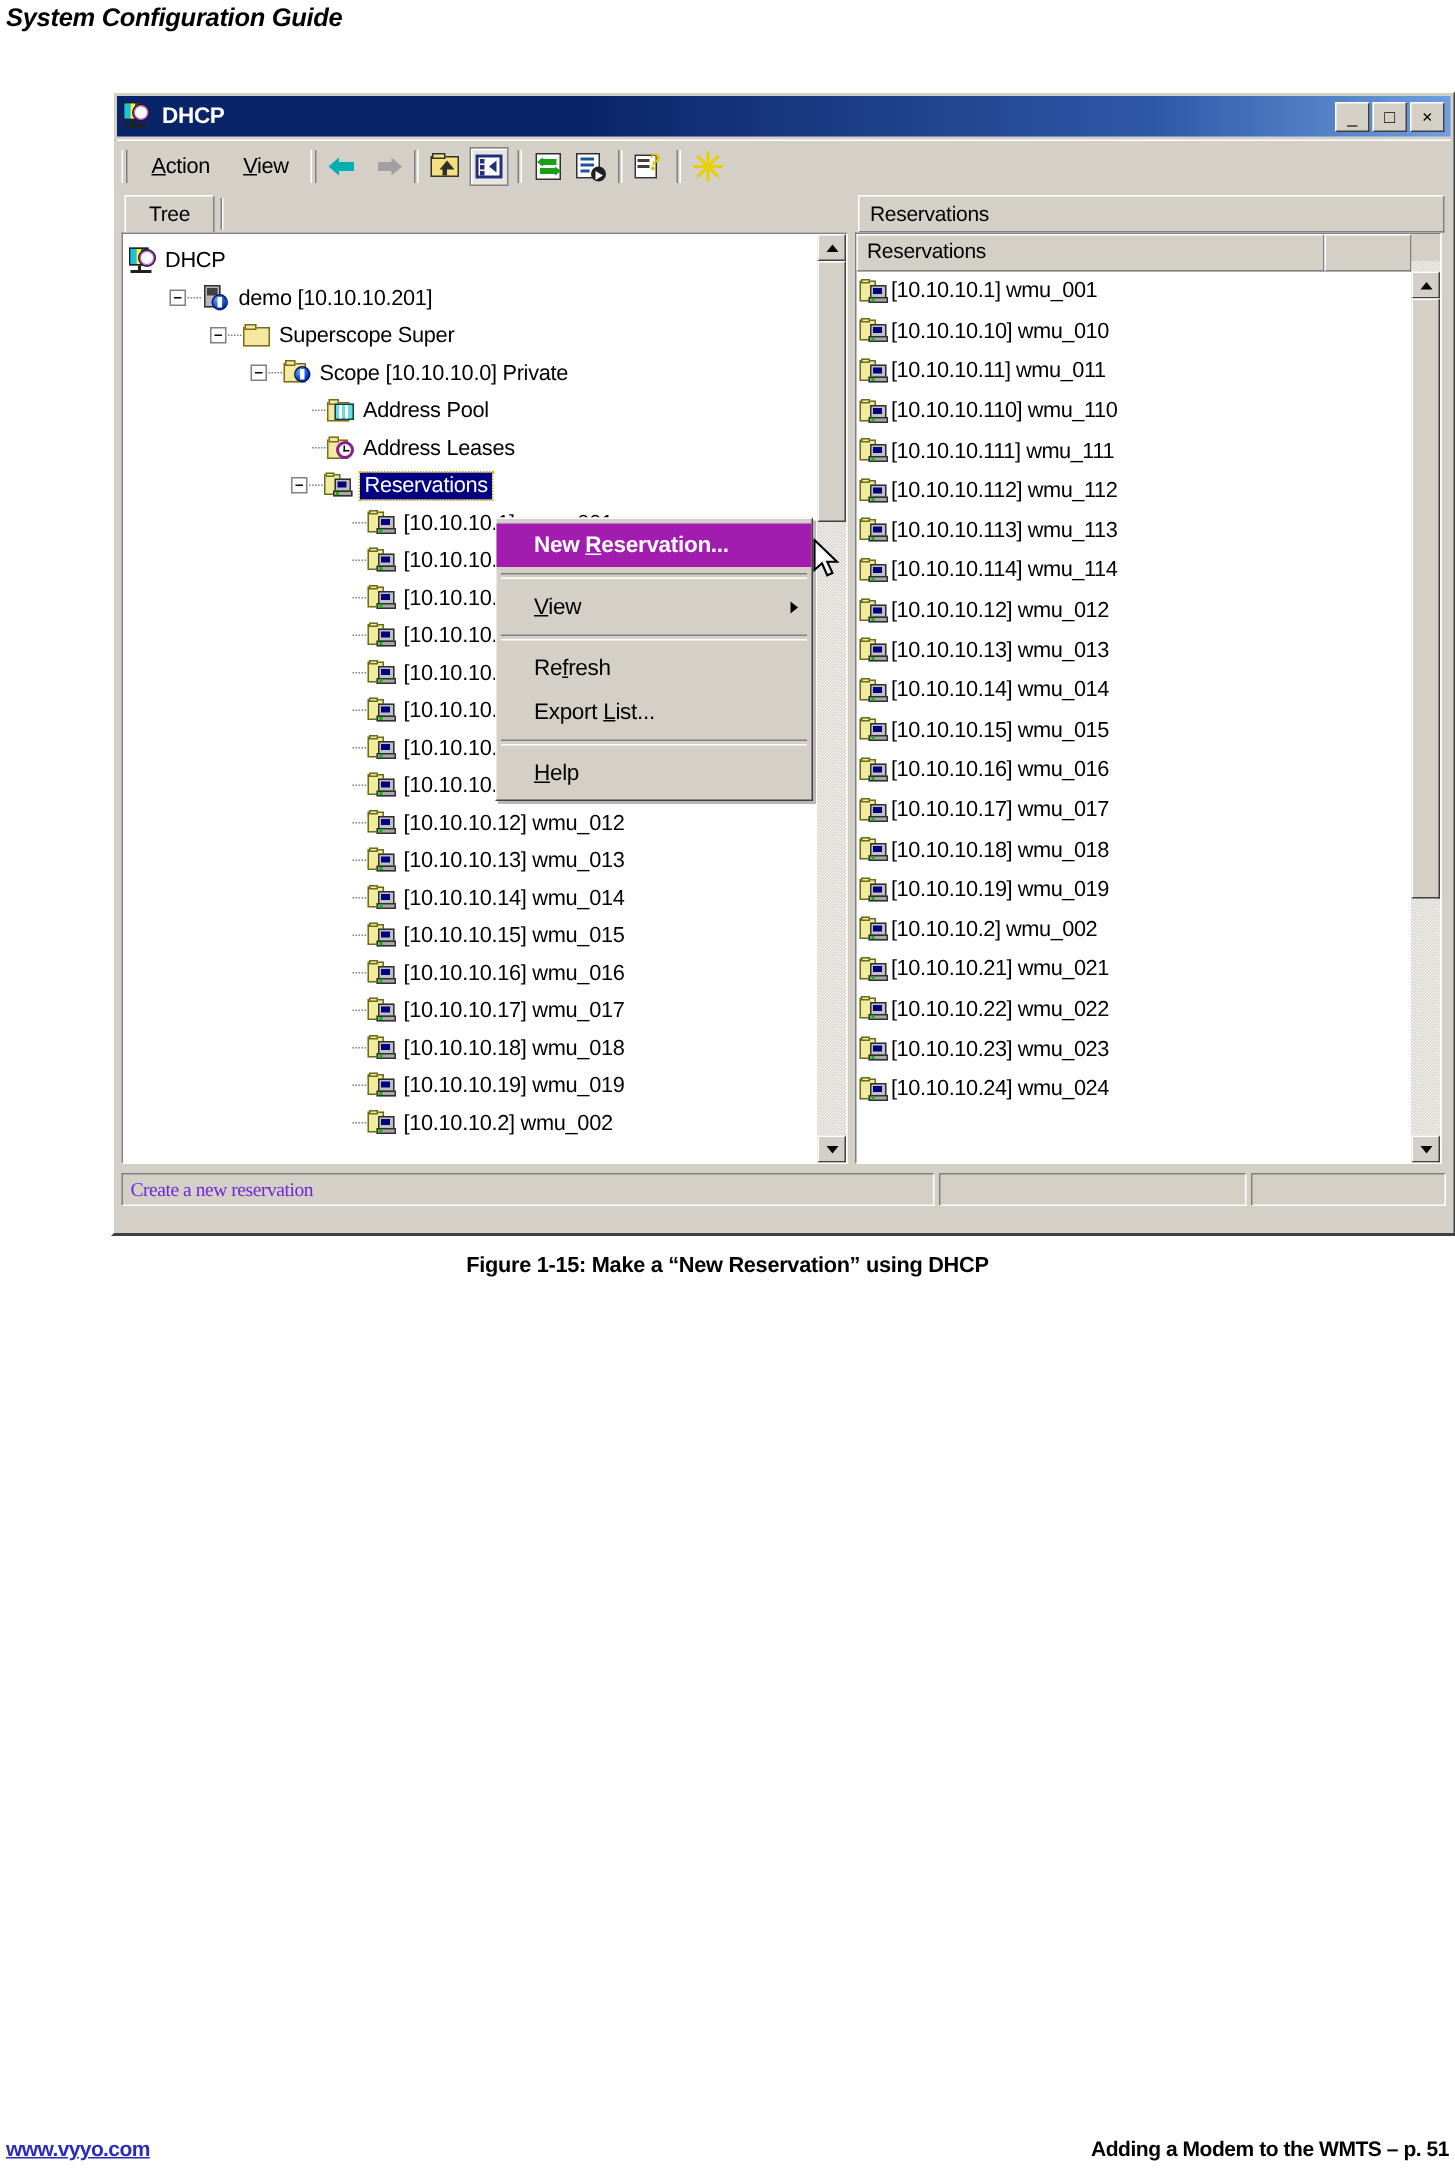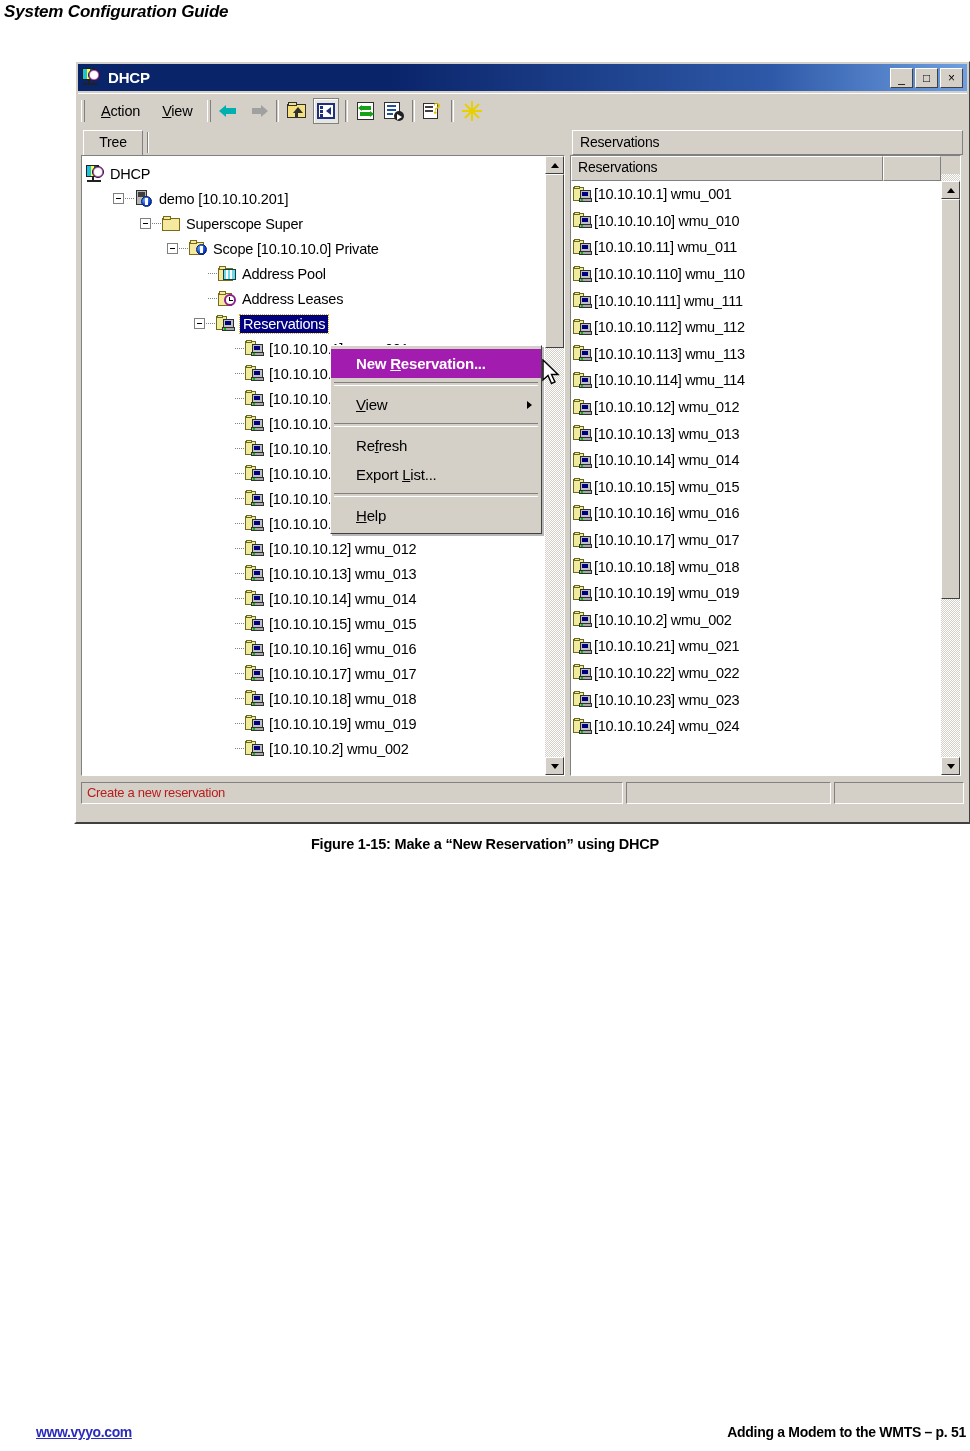--- a/index.html
+++ b/index.html
@@ -11,21 +11,21 @@
   
   #page-title{
     position:absolute;left:4px;top:2px;
     font-size:17px;font-weight:bold;color:#000;letter-spacing:-0.2px;font-style:italic;
   }
   #footer{
     position:absolute;left:0;top:1424px;width:970px;height:22px;
   }
   #footer-left{
     position:absolute;left:4px;top:0;font-size:14px;font-weight:bold;
-    color:#2b2bbd;text-decoration:underline;letter-spacing:-0.4px;margin-left:32px;
+    color:#2b2bbd;text-decoration:underline;letter-spacing:-0.4px;
   }
   #footer-right{
     position:absolute;right:4px;top:0;font-size:14px;font-weight:bold;
     color:#000;letter-spacing:-0.3px;
   }
   #figure-caption{
     position:absolute;left:0;top:836px;width:970px;text-align:center;
     font-size:14.5px;font-weight:bold;color:#000;letter-spacing:-0.2px;
   }
 
@@ -224,22 +224,23 @@
   #cursor{position:absolute;left:466px;top:297px;z-index:60;}
 
   
   #statusbar{
     position:absolute;left:2px;top:718px;width:889px;height:26px;background:#d4d0c8;
   }
   .sb-pane{
     position:absolute;top:2px;height:22px;background:#d4d0c8;
     border-top:1.5px solid #808080;border-left:1.5px solid #808080;
     border-right:1.5px solid #ffffff;border-bottom:1.5px solid #ffffff;
-    box-sizing:border-box;font-size:13px;color:#b91c1c;line-height:19px;padding-left:5px;
+    box-sizing:border-box;font-size:13px;color:#6d28d9;line-height:19px;padding-left:5px;
     letter-spacing:-0.3px;
+    font-family:Liberation Serif, serif;
   }
   #sb-main{left:3px;width:542px;}
   #sb-2{left:548px;width:205px;}
   #sb-3{left:756px;width:130px;}
 
   
   .ico{position:relative;flex:none;display:inline-block;}
   .ico i{position:absolute;display:block;}
 
   

